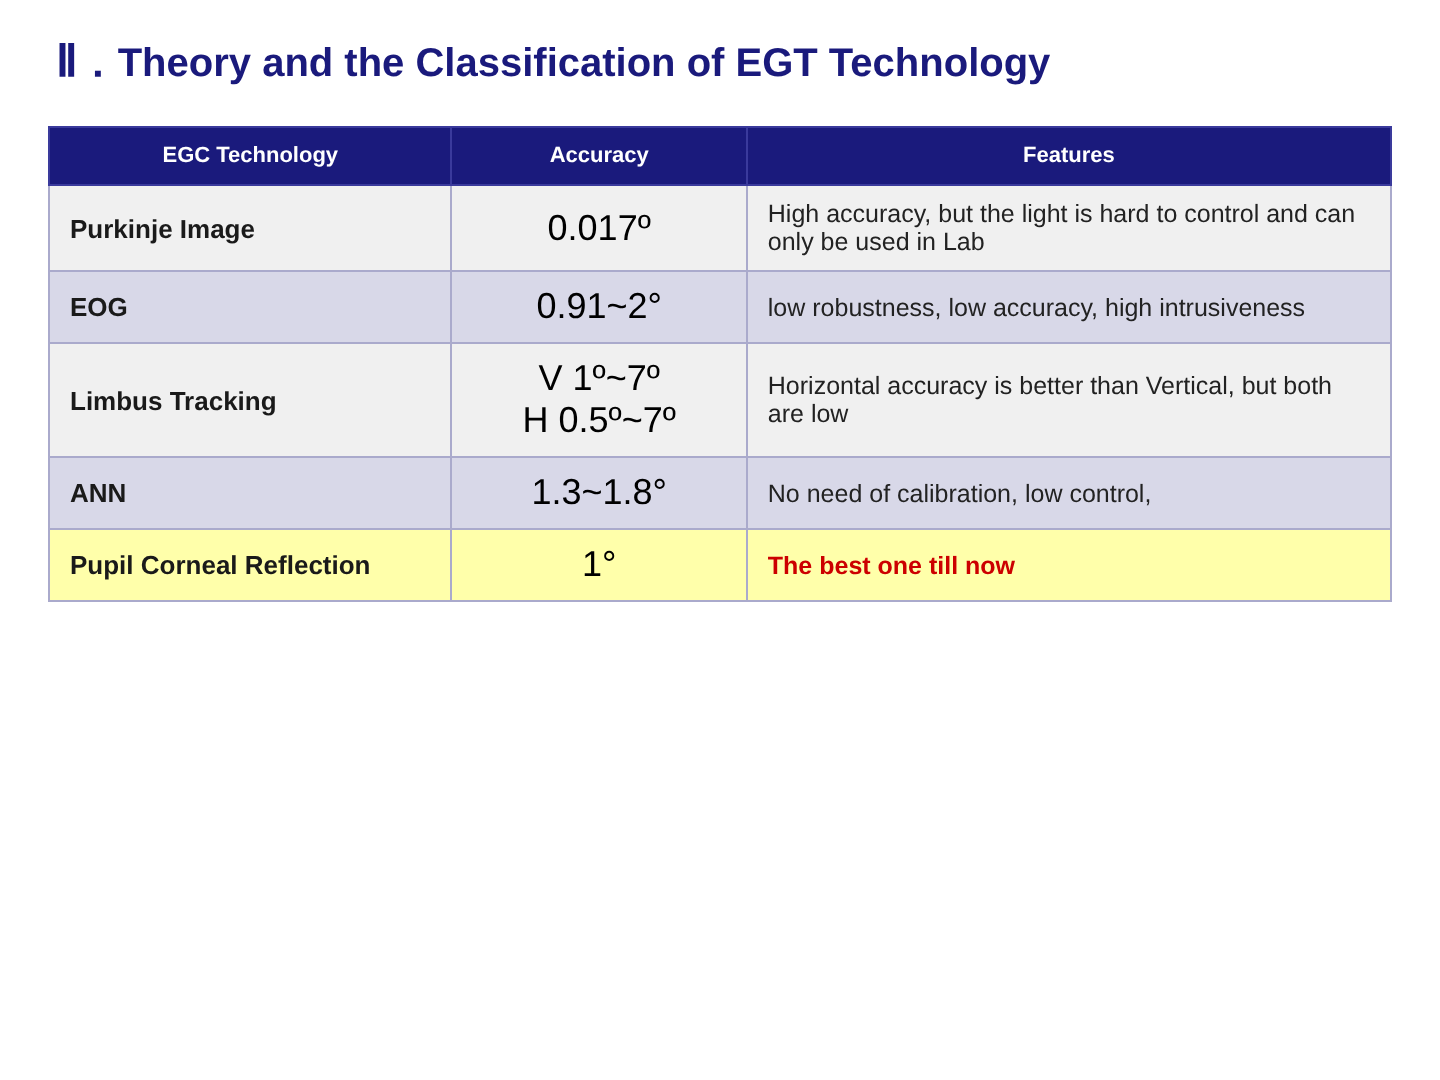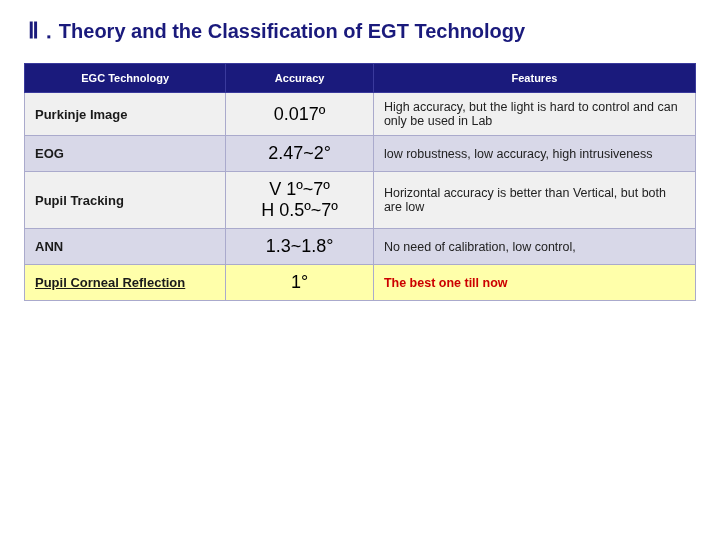--- a/index.html
+++ b/index.html
@@ -65,21 +65,20 @@
       width: 22%;
       text-align: center;
       font-size: 18px;
     }
     .col-features {
       width: 48%;
       color: #222;
       font-size: 12.5px;
     }
     tbody tr:last-child .col-tech {
-      text-decoration: underline;
       font-weight: bold;
     }
     tbody tr:last-child .col-features {
       font-weight: bold;
       color: #cc0000;
       margin-left: 33px;
     }
   </style>
 </head>
 <body>
@@ -97,25 +96,25 @@
       </tr>
     </thead>
     <tbody id="table-body">
     <tr>
           <td class="col-tech">Purkinje Image</td>
           <td class="col-accuracy">0.017º</td>
           <td class="col-features">High accuracy, but the light is hard to control and can only be used in Lab</td>
         </tr>
         <tr>
           <td class="col-tech">EOG</td>
-          <td class="col-accuracy">2.47~2°</td>
+          <td class="col-accuracy">0.91~2°</td>
           <td class="col-features">low robustness, low accuracy, high intrusiveness</td>
         </tr>
         <tr>
-          <td class="col-tech">Pupil Tracking</td>
+          <td class="col-tech">Limbus Tracking</td>
           <td class="col-accuracy">V 1º~7º<br>H 0.5º~7º</td>
           <td class="col-features">Horizontal accuracy is better than Vertical, but both are low</td>
         </tr>
         <tr>
           <td class="col-tech">ANN</td>
           <td class="col-accuracy">1.3~1.8°</td>
           <td class="col-features">No need of calibration, low control,</td>
         </tr>
         <tr>
           <td class="col-tech">Pupil Corneal Reflection</td>

